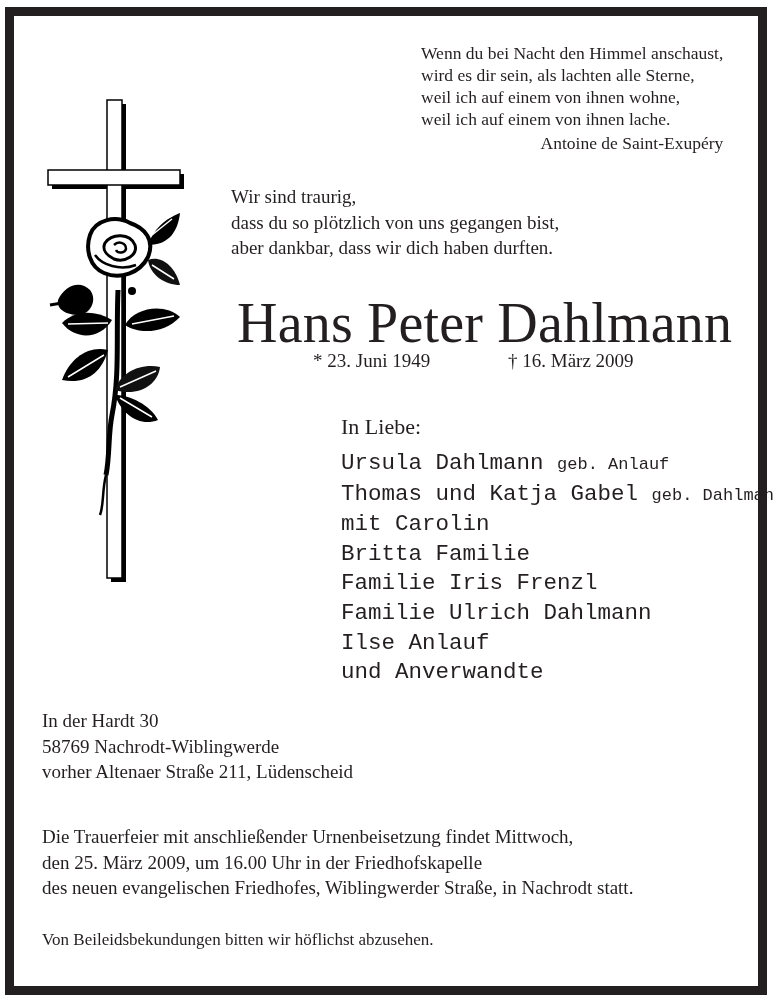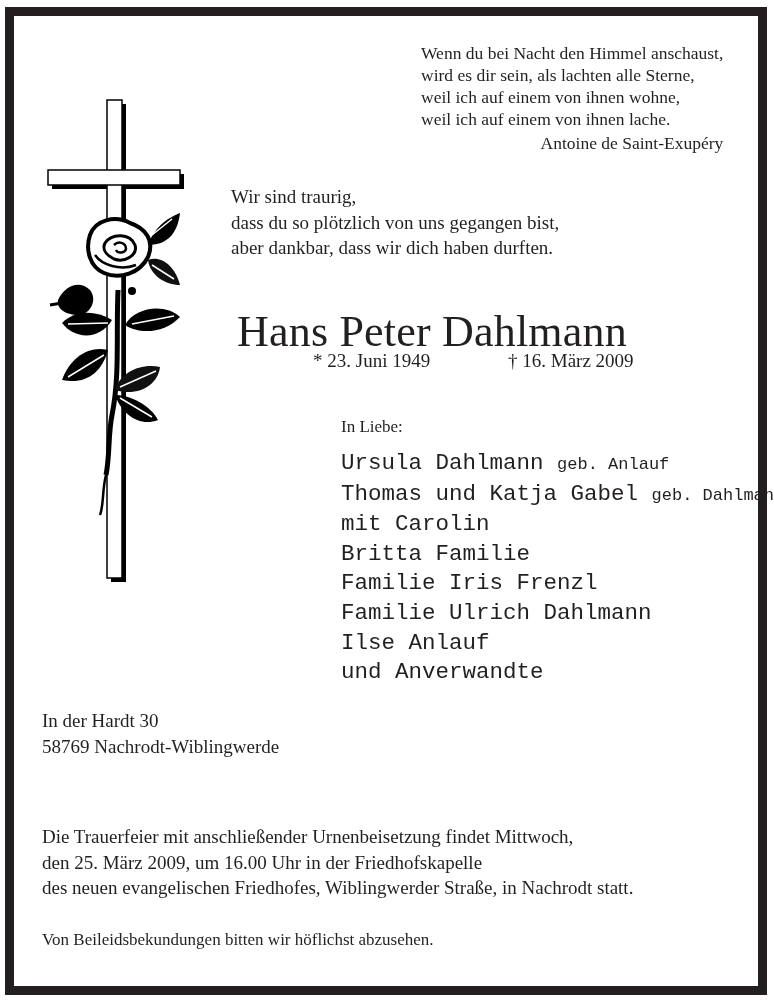--- a/index.html
+++ b/index.html
@@ -4,25 +4,25 @@
 <style>
   html, body { margin: 0; padding: 0; background: #ffffff; }
   body { width: 774px; height: 1000px; position: relative; overflow: hidden;
          font-family: "Liberation Serif", "DejaVu Serif", serif; color: #231f20; }
   .frame { position: absolute; left: 5px; top: 7px; width: 744px; height: 970px;
            border: 9px solid #231f20; background: #fff; }
   .abs { position: absolute; white-space: nowrap; }
   .poem { left: 401px; top: 42px; font-size: 17.5px; line-height: 22px; margin-left: 20px; }
   .poem .author { text-align: right; margin-top: 2px; }
   .intro { left: 231px; top: 184px; font-size: 19px; line-height: 25.5px; }
-  .name { left: 237px; top: 302px; font-size: 44px; line-height: 60px; letter-spacing: 0.2px; }
+  .name { left: 237px; top: 293px; font-size: 56px; line-height: 60px; letter-spacing: 0.2px; }
   .dates { top: 349px; font-size: 19px; line-height: 24px; }
   .born { left: 313px; }
   .died { left: 508px; }
-  .love-heading { left: 341px; top: 415px; font-size: 17px; line-height: 24px; }
+  .love-heading { left: 341px; top: 415px; font-size: 22px; line-height: 24px; }
   .family { left: 341px; top: 449px; font-size: 22.5px; line-height: 29.6px; font-family: Liberation Mono, monospace; }
   .family .small { font-size: 17px; }
   .address { left: 42px; top: 708px; font-size: 19px; line-height: 25.5px; }
   .ceremony { left: 42px; top: 824px; font-size: 19px; line-height: 25.5px; }
   .closing { left: 42px; top: 927px; font-size: 17px; line-height: 25.5px; }
   .cross-art { position: absolute; left: 40px; top: 95px; width: 150px; height: 490px; }
 </style>
 </head>
 <body>
 
@@ -87,20 +87,21 @@
   <div><span>Britta Familie</span></div>
   <div><span>Familie Iris Frenzl</span></div>
   <div><span>Familie Ulrich Dahlmann</span></div>
   <div><span>Ilse Anlauf</span></div>
   <div><span>und Anverwandte</span></div>
 </div>
 
 <div class="abs address">
   <div>In der Hardt 30</div>
   <div>58769 Nachrodt-Wiblingwerde</div>
+  <div>vorher Altenaer Straße 211, Lüdenscheid</div>
 </div>
 
 <div class="abs ceremony">
   <div>Die Trauerfeier mit anschließender Urnenbeisetzung findet Mittwoch,</div>
   <div>den 25. März 2009, um 16.00 Uhr in der Friedhofskapelle</div>
   <div>des neuen evangelischen Friedhofes, Wiblingwerder Straße, in Nachrodt statt.</div>
 </div>
 
 <div class="abs closing">Von Beileidsbekundungen bitten wir höflichst abzusehen.</div>
 

